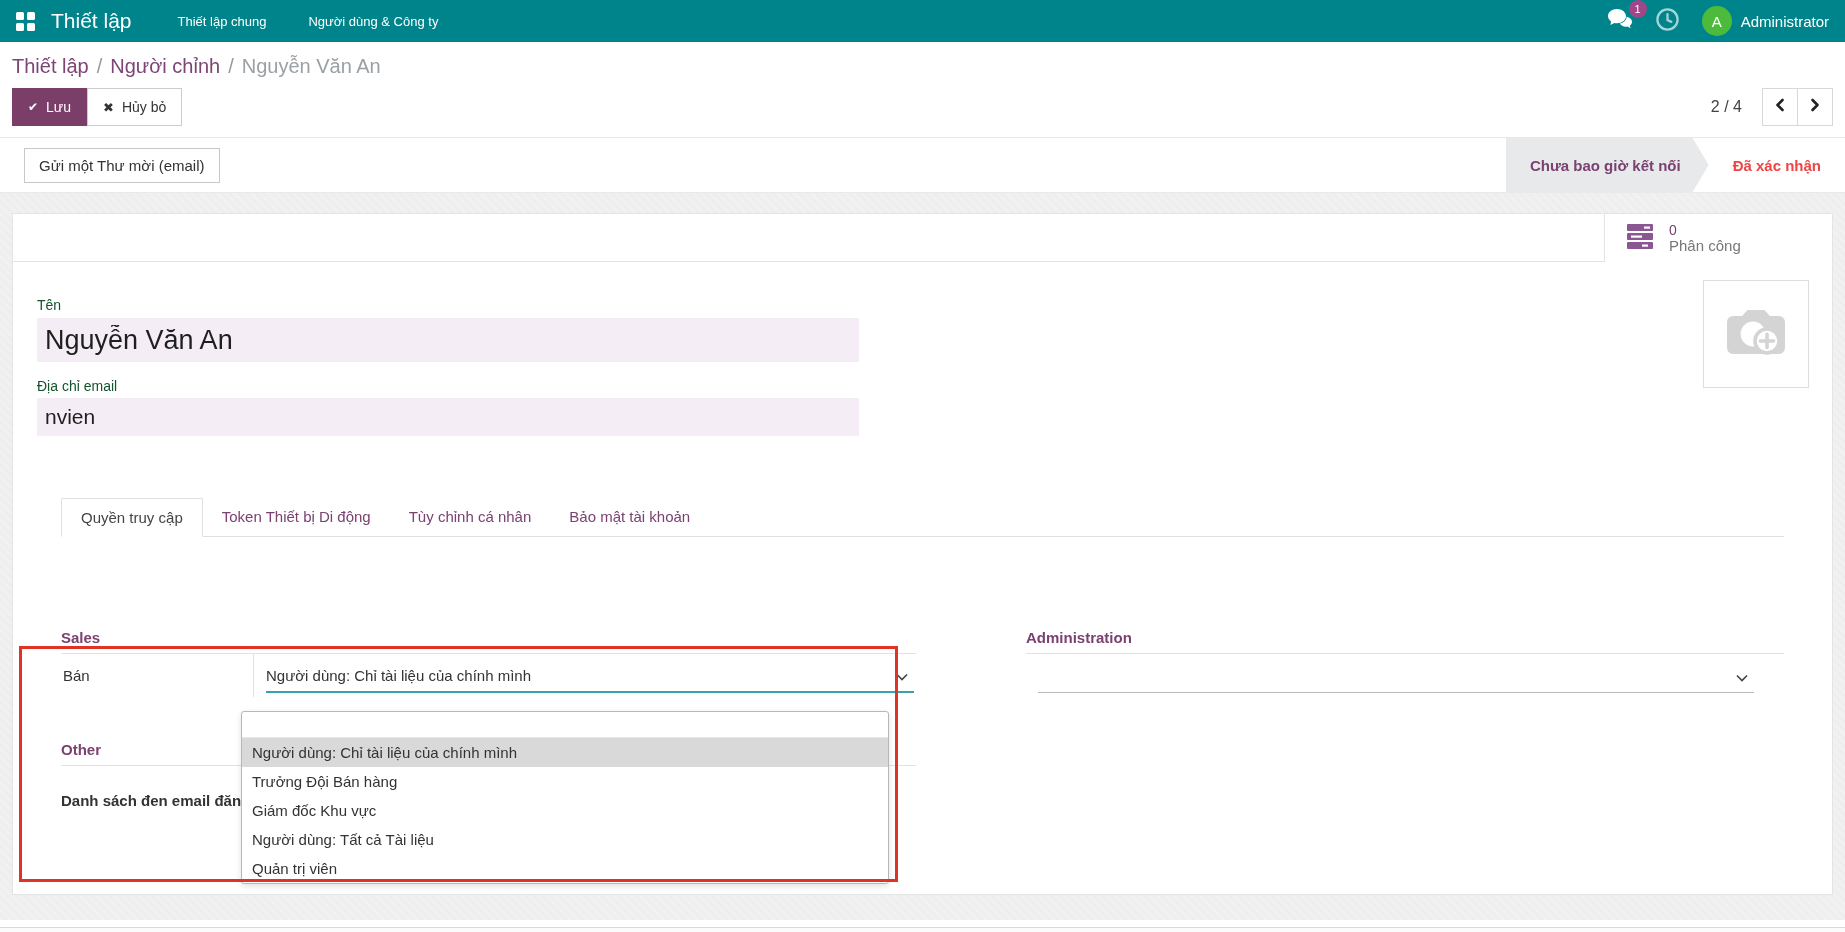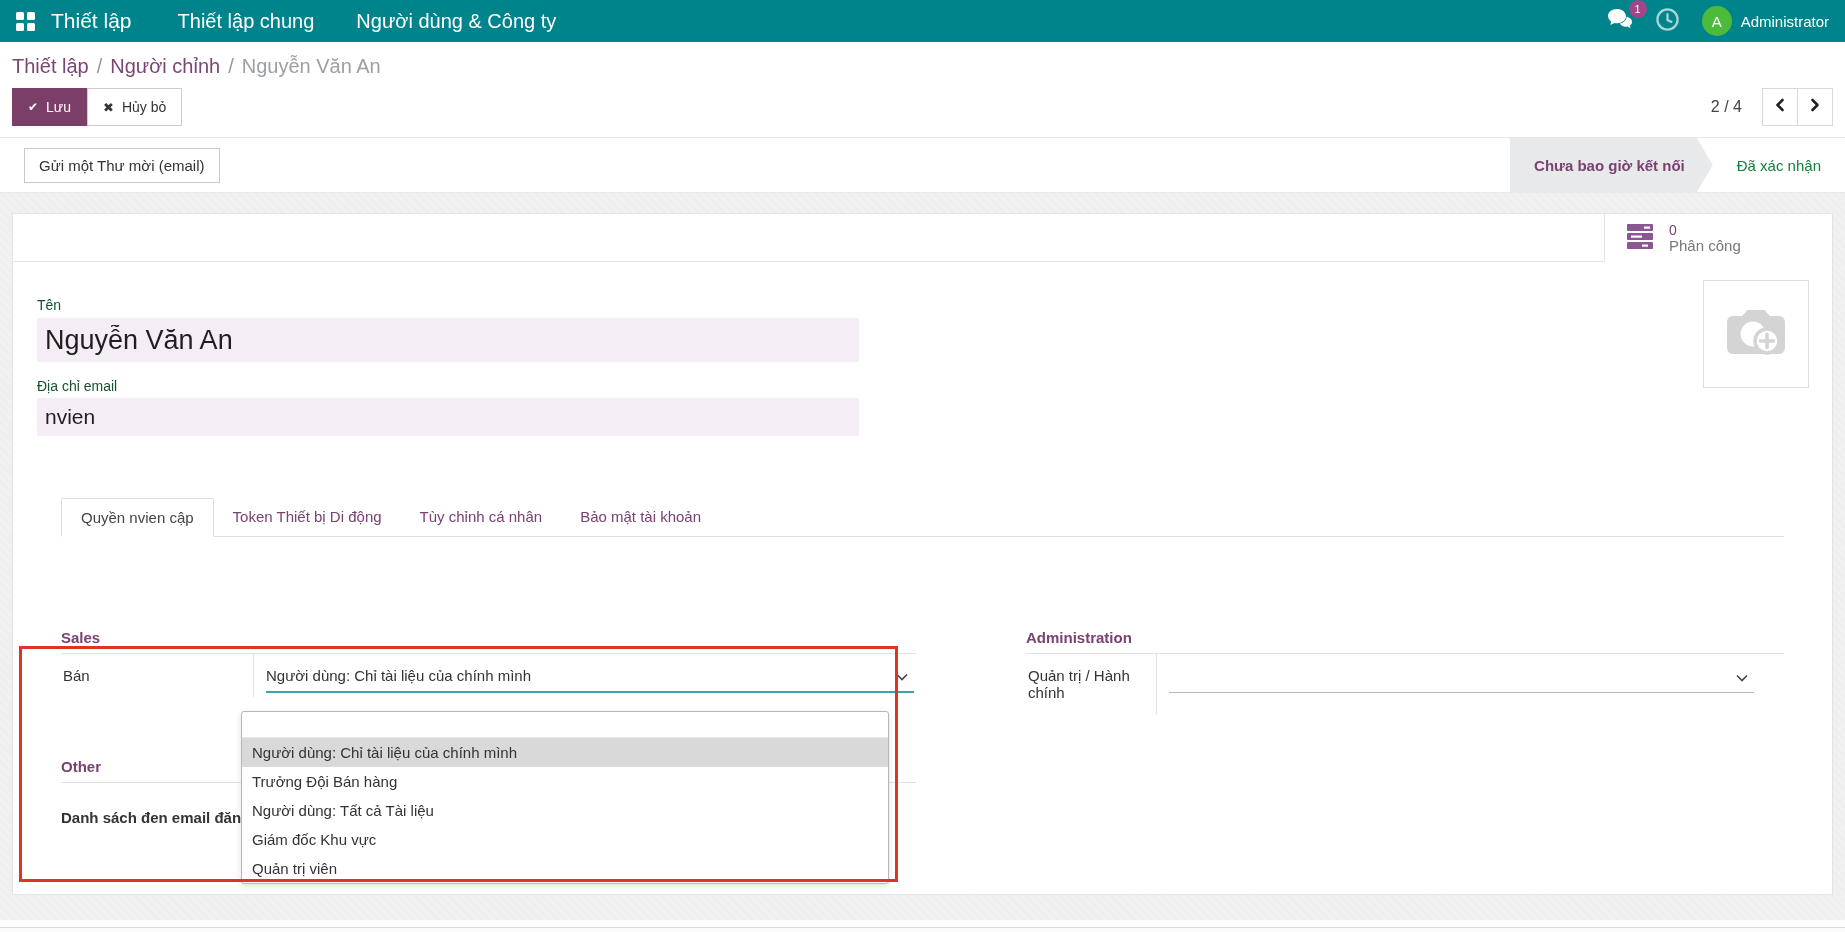--- a/index.html
+++ b/index.html
@@ -6,21 +6,21 @@
   html,body { width:1845px; height:932px; overflow:hidden;
     font-family:"Liberation Sans", sans-serif; background:#fff; }
 
   
   .navbar { height:42px; background:#00848B; display:flex; align-items:center;
     color:#fff; padding:0 16px; }
   .apps-icon { display:grid; grid-template-columns:8px 8px; grid-template-rows:8px 8px;
     gap:3px; margin-right:16px; cursor:pointer; }
   .apps-icon span { background:#fff; border-radius:1.5px; }
   .nav-title { font-size:21px; font-weight:400; margin-right:46px; cursor:pointer; }
-  .nav-menu { font-size:20px; margin-right:42px; cursor:pointer; }
+  .nav-menu { font-size:13px; margin-right:42px; cursor:pointer; }
   .nav-right { margin-left:auto; display:flex; align-items:center; gap:22px; }
   .msg-wrap { position:relative; cursor:pointer; }
   .msg-badge { position:absolute; top:-8px; right:-14px; background:#A24689; color:#fff;
     font-size:11px; min-width:18px; height:18px; border-radius:50%;
     display:flex; align-items:center; justify-content:center; }
   .user-wrap { display:flex; align-items:center; gap:9px; cursor:pointer; }
   .avatar { width:30px; height:30px; border-radius:50%; background:#4CBB3C; color:#fff;
     font-size:15px; display:flex; align-items:center; justify-content:center; }
   .user-name { font-size:15px; }
 
@@ -40,21 +40,21 @@
   .pager-btn { width:36px; height:38px; background:#fff; border:1px solid #d8d8d8;
     display:flex; align-items:center; justify-content:center; cursor:pointer; }
   .pager-btn + .pager-btn { margin-left:-1px; }
 
   
   .statusbar-row { margin-top:11px; border-top:1px solid #e7e7e7; border-bottom:1px solid #e9e9e9;
     background:#fff; height:56px; display:flex; align-items:center; padding-left:24px; }
   .invite-btn { font-size:15px; color:#333; background:#fff; border:1px solid #c8c8c8;
     padding:8px 14px; cursor:pointer; }
   .statusbar { margin-left:auto; display:flex; align-items:stretch; height:100%; }
-  .status-step { display:flex; align-items:center; font-size:15px; padding:0 24px; color:#15803d; }
+  .status-step { display:flex; align-items:center; font-size:15px; padding:0 24px; color:#ef4444;font-weight:bold; }
   .status-step.active { background:#e8e9eb; color:#7A4171; font-weight:bold;
     padding:0 28px 0 24px;
     clip-path:polygon(0 0, calc(100% - 16px) 0, 100% 50%, calc(100% - 16px) 100%, 0 100%); }
 
   
   .page { background:repeating-linear-gradient(45deg,#f1f1f1 0 3px,#eeeeee 3px 6px);
     padding:20px 12px 0 12px; height:calc(932px - 42px - 46px - 49px - 68px); }
   .sheet { background:#fff; border:1px solid #e4e4e4; height:682px; position:relative; }
 
   .sheet-topbar { height:48px; border-bottom:1px solid #e3e3e3; position:relative; }
@@ -229,21 +229,21 @@
           <svg width="72" height="60" viewBox="0 0 36 30">
             <path fill="#d4d4d4" d="M6.5 7h4.6l2.6-3h8.6l2.6 3h4.6a3 3 0 0 1 3 3v13a3 3 0 0 1-3 3h-23a3 3 0 0 1-3-3V10a3 3 0 0 1 3-3z"></path>
             <circle cx="16.5" cy="16" r="6.2" fill="#fff"></circle>
             <circle cx="23.5" cy="19.5" r="6" fill="#fff" stroke="#d4d4d4" stroke-width="1.8"></circle>
             <path d="M23.5 16.2v6.6M20.2 19.5h6.6" stroke="#d4d4d4" stroke-width="1.8" stroke-linecap="round"></path>
           </svg>
         </span>
       </div>
 
       <div class="tabs">
-        <div class="tab active">Quyền nvien cập</div>
+        <div class="tab active">Quyền truy cập</div>
         <div class="tab">Token Thiết bị Di động</div>
         <div class="tab">Tùy chỉnh cá nhân</div>
         <div class="tab">Bảo mật tài khoản</div>
       </div>
 
       <div class="tab-content">
         <div class="perm-group">
           <div>
             <div class="section-title">Sales</div>
             <div class="field-row">
@@ -256,21 +256,20 @@
                         <path d="M1 1.5 6 6.5 11 1.5" stroke="#444" stroke-width="1.6" fill="none"></path>
                       </svg>
                   </span>
                 </div>
               </div>
             </div>
           </div>
           <div>
             <div class="section-title">Administration</div>
             <div class="field-row">
-              <div class="field-label w-130">Quản trị / Hành chính</div>
               <div class="field-widget">
                 <div class="o-select empty">
                   <span></span>
                   <span>
                     <svg width="12" height="8" viewBox="0 0 12 8">
                         <path d="M1 1.5 6 6.5 11 1.5" stroke="#444" stroke-width="1.6" fill="none"></path>
                       </svg>
                   </span>
                 </div>
               </div>
@@ -283,22 +282,22 @@
           <div class="other-label">Danh sách đen email đăng</div>
         </div>
       </div>
 
       </div>
 
     <div class="dropdown">
       <div class="dd-option blank"></div>
       <div class="dd-option selected">Người dùng: Chỉ tài liệu của chính mình</div>
       <div class="dd-option">Trưởng Đội Bán hàng</div>
+      <div class="dd-option">Giám đốc Khu vực</div>
       <div class="dd-option">Người dùng: Tất cả Tài liệu</div>
-      <div class="dd-option">Giám đốc Khu vực</div>
       <div class="dd-option">Quản trị viên</div>
     </div>
 
     <div class="highlight-rect"></div>
 
   </div>
 </div>
 
 <div class="footer-strip"></div>
 

